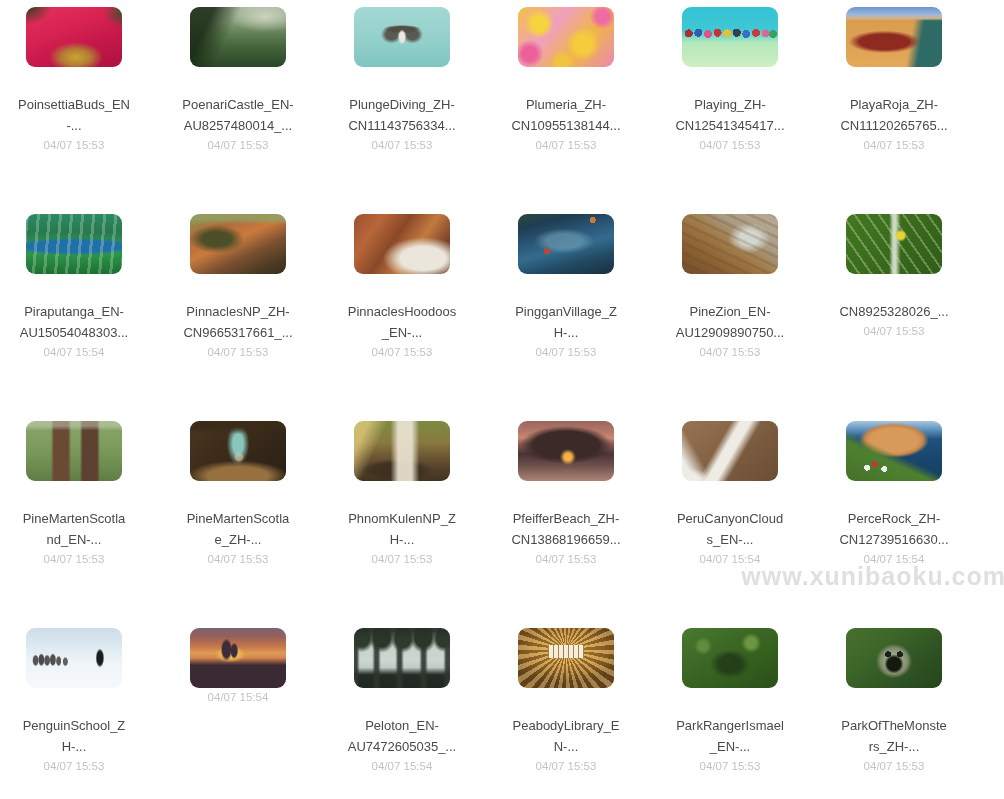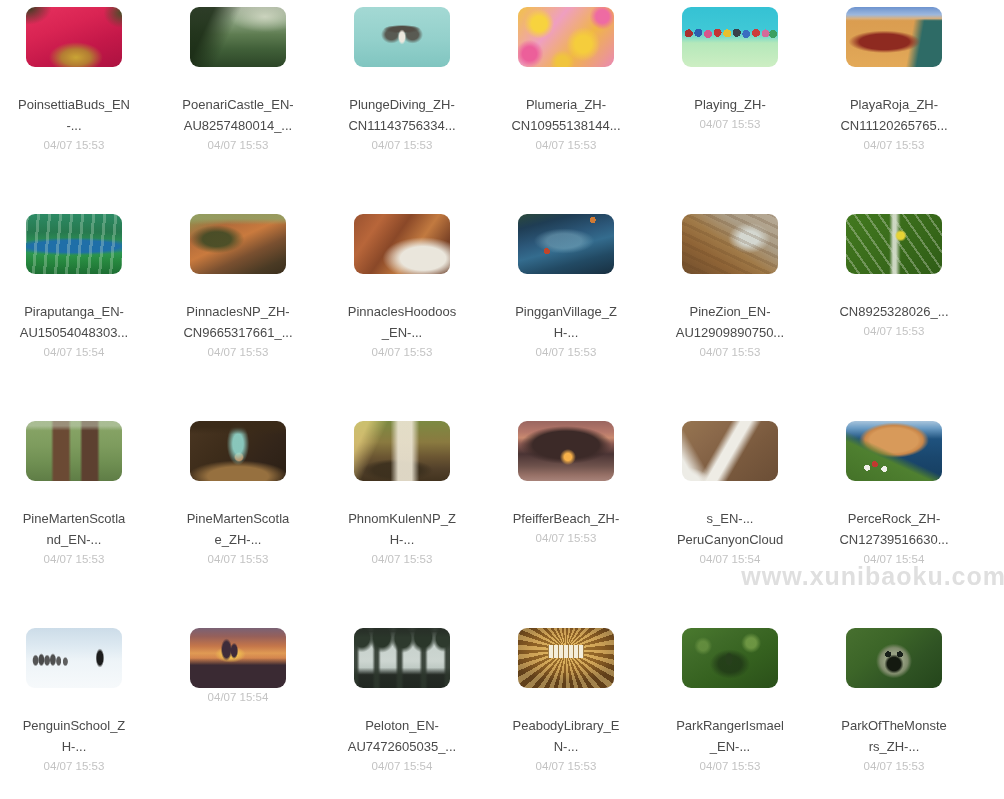--- a/index.html
+++ b/index.html
@@ -81,20 +81,21 @@
     <div class="fname">
       <div>Plumeria_ZH-</div>
       <div>CN10955138144...</div>
     </div>
     <div class="ftime">04/07 15:53</div>
   </div>
       <div class="item">
     <div class="thumb" style="background: radial-gradient(4px at 7% 44%, rgb(168, 48, 48) 0%, rgb(168, 48, 48) 100%, rgba(168, 48, 48, 0) 100%), radial-gradient(4px at 17% 43%, rgb(43, 95, 176) 0%, rgb(43, 95, 176) 100%, rgba(43, 95, 176, 0) 100%), radial-gradient(4px at 27% 45%, rgb(216, 86, 140) 0%, rgb(216, 86, 140) 100%, rgba(216, 86, 140, 0) 100%), radial-gradient(4px at 37% 43%, rgb(194, 53, 53) 0%, rgb(194, 53, 53) 100%, rgba(194, 53, 53, 0) 100%), radial-gradient(4px at 47% 44%, rgb(232, 192, 48) 0%, rgb(232, 192, 48) 100%, rgba(232, 192, 48, 0) 100%), radial-gradient(4px at 57% 43%, rgb(57, 64, 74) 0%, rgb(57, 64, 74) 100%, rgba(57, 64, 74, 0) 100%), radial-gradient(4px at 67% 45%, rgb(58, 110, 192) 0%, rgb(58, 110, 192) 100%, rgba(58, 110, 192, 0) 100%), radial-gradient(4px at 77% 43%, rgb(204, 59, 59) 0%, rgb(204, 59, 59) 100%, rgba(204, 59, 59, 0) 100%), radial-gradient(4px at 87% 44%, rgb(212, 106, 154) 0%, rgb(212, 106, 154) 100%, rgba(212, 106, 154, 0) 100%), radial-gradient(4px at 95% 45%, rgb(58, 160, 96) 0%, rgb(58, 160, 96) 100%, rgba(58, 160, 96, 0) 100%), linear-gradient(rgb(53, 194, 212) 0%, rgb(63, 200, 214) 38%, rgb(126, 219, 200) 50%, rgb(181, 232, 186) 60%, rgb(205, 238, 195) 100%);"></div>
     <div class="fname">
       <div>Playing_ZH-</div>
+      <div>CN12541345417...</div>
     </div>
     <div class="ftime">04/07 15:53</div>
   </div>
       <div class="item">
     <div class="thumb" style="background: linear-gradient(rgb(109, 147, 207) 0%, rgb(157, 184, 221) 13%, rgb(215, 177, 131) 19%, rgba(215, 177, 131, 0) 23%), radial-gradient(52% 26% at 40% 58%, rgb(142, 42, 32) 0%, rgb(142, 42, 32) 50%, rgba(142, 42, 32, 0) 72%), linear-gradient(100deg, rgba(46, 107, 102, 0) 0%, rgba(46, 107, 102, 0) 66%, rgb(46, 107, 102) 76%, rgb(46, 107, 102) 100%), linear-gradient(rgb(217, 154, 78) 0%, rgb(221, 162, 84) 60%, rgb(227, 169, 88) 100%);"></div>
     <div class="fname">
       <div>PlayaRoja_ZH-</div>
       <div>CN11120265765...</div>
     </div>
     <div class="ftime">04/07 15:53</div>
@@ -167,28 +168,29 @@
     <div class="fname">
       <div>PhnomKulenNP_Z</div>
       <div>H-...</div>
     </div>
     <div class="ftime">04/07 15:53</div>
   </div>
       <div class="item">
     <div class="thumb" style="background: radial-gradient(8px at 52% 60%, rgb(246, 176, 73) 0%, rgb(246, 176, 73) 45%, rgba(246, 176, 73, 0) 100%), radial-gradient(72% 48% at 50% 40%, rgb(60, 42, 40) 0%, rgb(60, 42, 40) 48%, rgba(60, 42, 40, 0) 66%), linear-gradient(rgb(154, 102, 96) 0%, rgb(181, 119, 106) 18%, rgb(201, 138, 112) 28%, rgb(138, 90, 82) 38%, rgb(74, 52, 52) 55%, rgb(110, 82, 76) 75%, rgb(150, 112, 102) 90%, rgb(168, 131, 122) 100%);"></div>
     <div class="fname">
       <div>PfeifferBeach_ZH-</div>
+      <div>CN13868196659...</div>
     </div>
     <div class="ftime">04/07 15:53</div>
   </div>
       <div class="item">
     <div class="thumb" style="background: linear-gradient(60deg, rgb(237, 236, 230) 0%, rgb(237, 236, 230) 10%, rgba(237, 236, 230, 0) 24%), linear-gradient(120deg, rgba(238, 236, 229, 0) 0%, rgba(238, 236, 229, 0) 38%, rgb(238, 236, 229) 45%, rgb(238, 236, 229) 53%, rgba(238, 236, 229, 0) 61%), radial-gradient(38% 32% at 2% 100%, rgb(237, 236, 230) 0%, rgb(237, 236, 230) 42%, rgba(237, 236, 230, 0) 72%), linear-gradient(140deg, rgb(150, 117, 80) 0%, rgb(138, 104, 74) 30%, rgb(122, 90, 62) 62%, rgb(107, 78, 54) 100%);"></div>
     <div class="fname">
+      <div>PeruCanyonCloud</div>
       <div>s_EN-...</div>
-      <div>PeruCanyonCloud</div>
     </div>
     <div class="ftime">04/07 15:54</div>
   </div>
       <div class="item">
     <div class="thumb" style="background: radial-gradient(3px at 30% 72%, rgb(192, 58, 48) 0%, rgb(192, 58, 48) 100%, rgba(192, 58, 48, 0) 100%), radial-gradient(3px at 22% 78%, rgb(240, 240, 234) 0%, rgb(240, 240, 234) 100%, rgba(240, 240, 234, 0) 100%), radial-gradient(3px at 40% 80%, rgb(240, 240, 234) 0%, rgb(240, 240, 234) 100%, rgba(240, 240, 234, 0) 100%), linear-gradient(205deg, rgba(74, 122, 46, 0) 0%, rgba(74, 122, 46, 0) 52%, rgb(79, 128, 48) 62%, rgb(68, 114, 40) 100%), radial-gradient(52% 42% at 50% 32%, rgb(216, 154, 90) 0%, rgb(216, 154, 90) 48%, rgb(201, 135, 74) 58%, rgba(216, 154, 90, 0) 70%), linear-gradient(rgb(168, 196, 220) 0%, rgb(107, 156, 196) 12%, rgb(31, 82, 126) 30%, rgb(26, 71, 110) 60%, rgb(22, 62, 96) 100%);"></div>
     <div class="fname">
       <div>PerceRock_ZH-</div>
       <div>CN12739516630...</div>
     </div>
     <div class="ftime">04/07 15:54</div>

